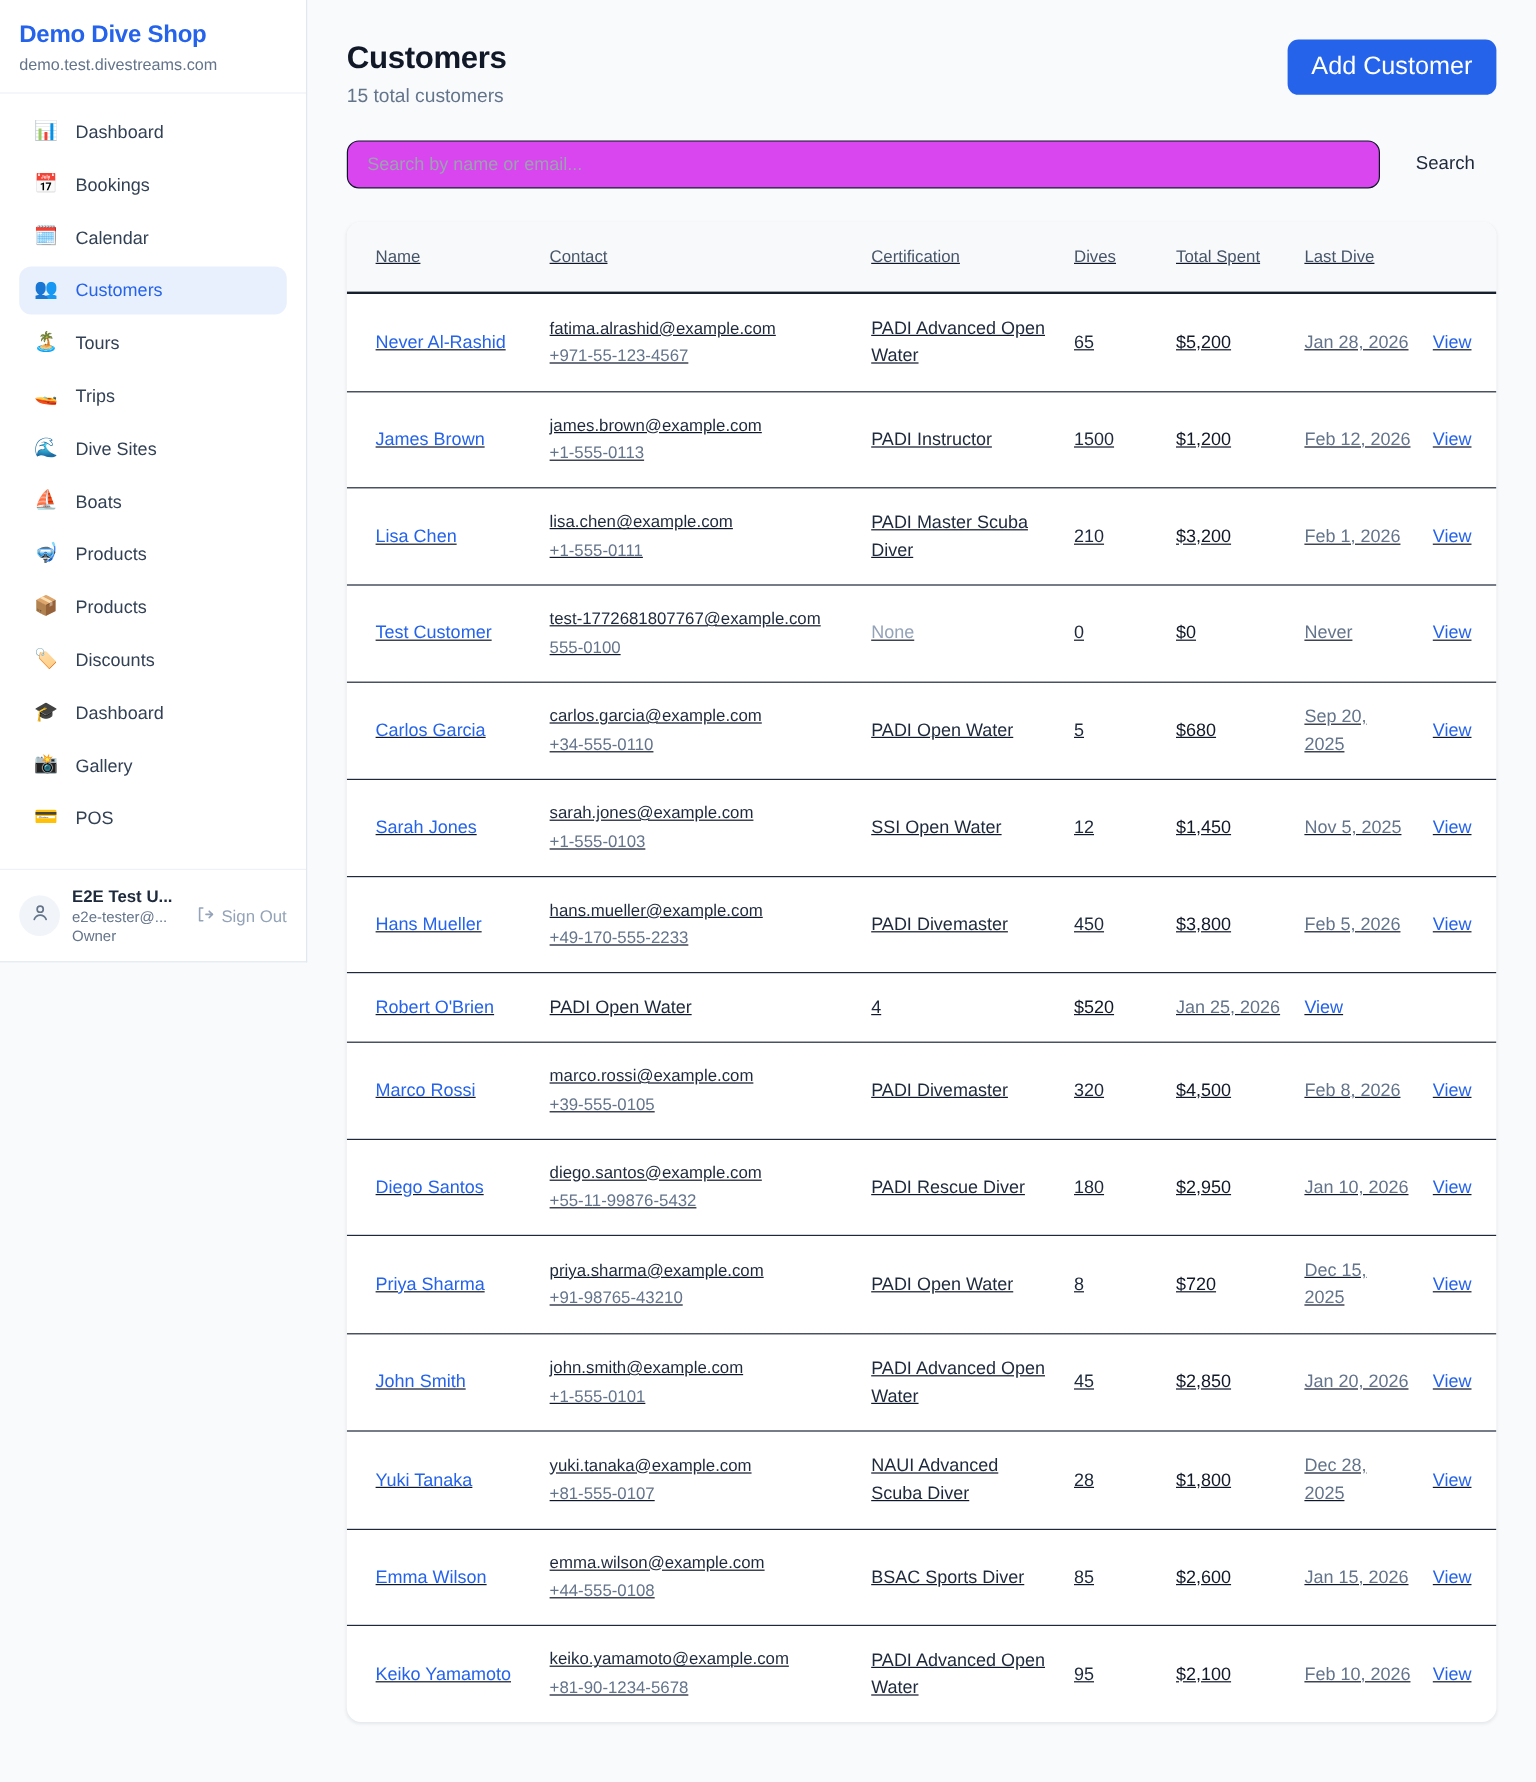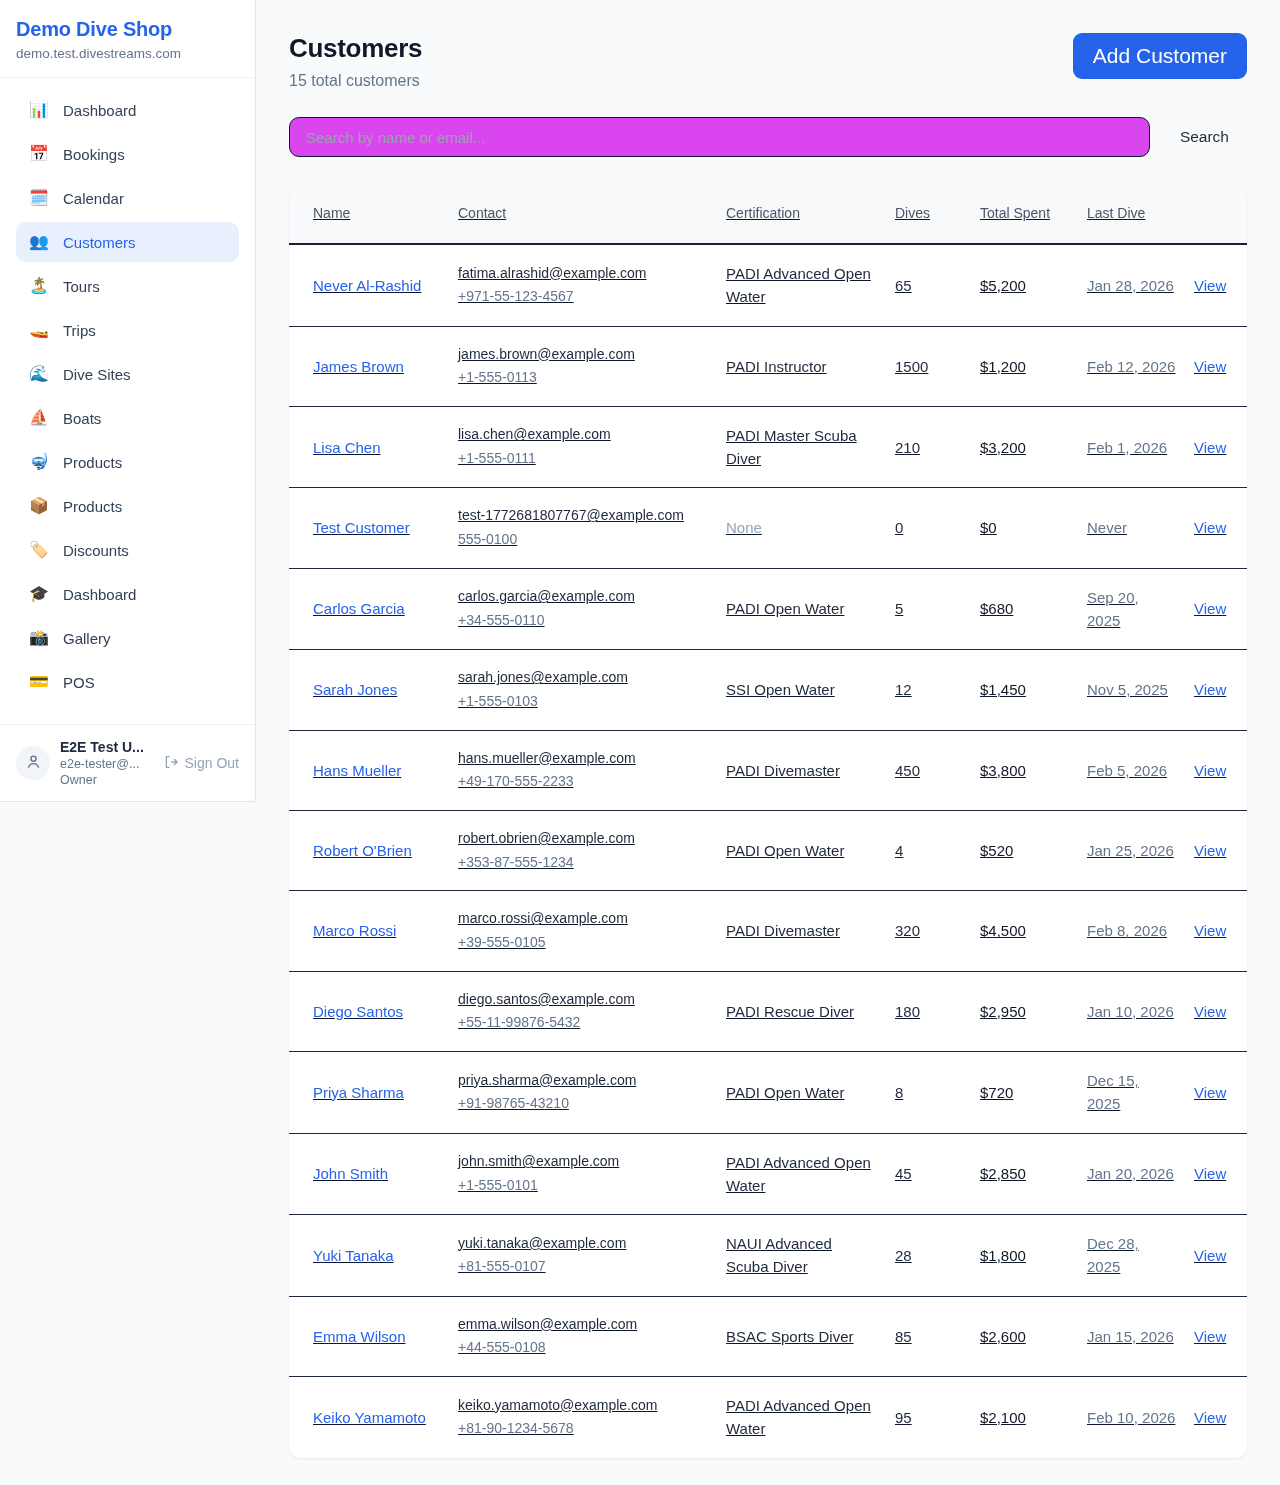--- a/index.html
+++ b/index.html
@@ -297,24 +297,20 @@
             <div class="phone">+49-170-555-2233</div>
           </div>
           <div class="cell cert">PADI Divemaster</div>
           <div class="cell dives">450</div>
           <div class="cell spent">$3,800</div>
           <div class="cell lastdive">Feb 5, 2026</div>
           <div class="cell action"><a>View</a></div>
         </div>
         <div class="trow">
           <div class="cell name"><a>Robert O'Brien</a></div>
-          <div class="cell contact">
-            <div class="email">robert.obrien@example.com</div>
-            <div class="phone">+353-87-555-1234</div>
-          </div>
           <div class="cell cert">PADI Open Water</div>
           <div class="cell dives">4</div>
           <div class="cell spent">$520</div>
           <div class="cell lastdive">Jan 25, 2026</div>
           <div class="cell action"><a>View</a></div>
         </div>
         <div class="trow">
           <div class="cell name"><a>Marco Rossi</a></div>
           <div class="cell contact">
             <div class="email">marco.rossi@example.com</div>

